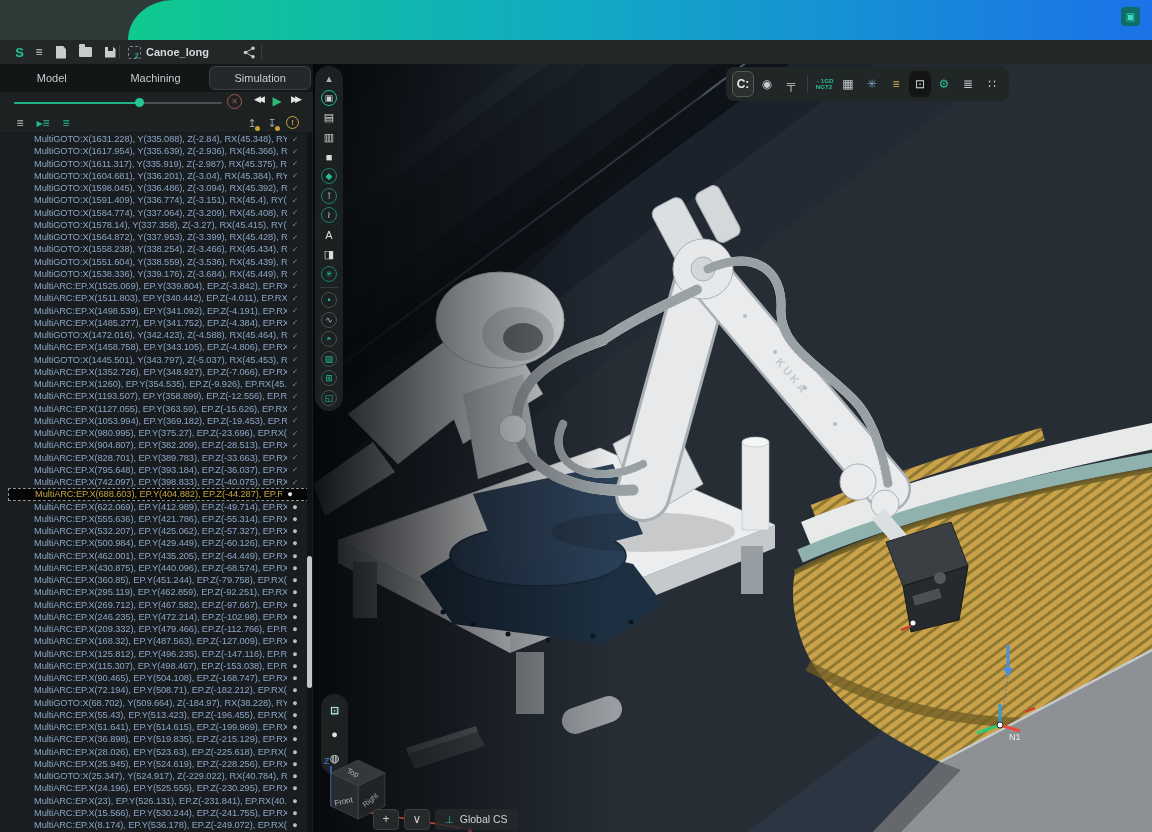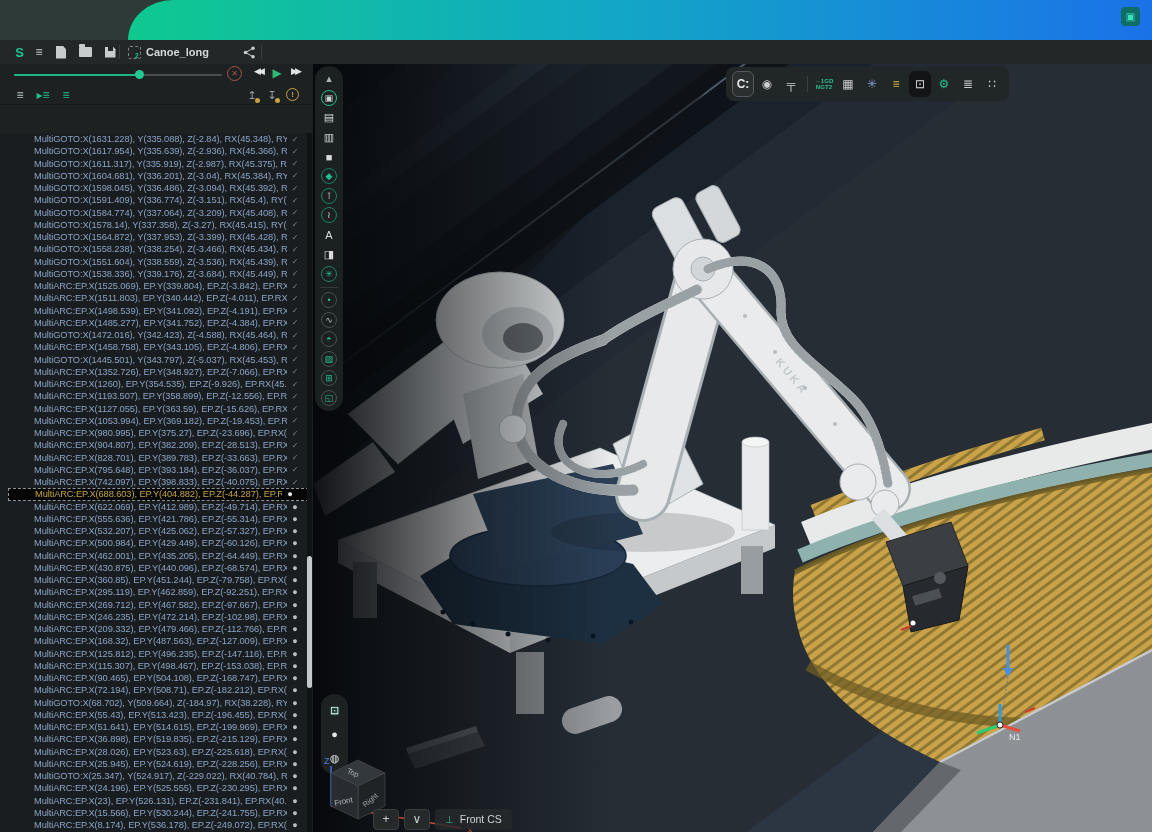--- a/index.html
+++ b/index.html
@@ -142,20 +142,31 @@
         <circle cx="10" cy="10.7" r="1.8" fill="#c8cccc"></circle>
         <path d="M2.5 6.5 L10 2.3 M2.5 6.5 L10 10.7" stroke="#c8cccc" stroke-width="1"></path>
       </svg>
     </div>
     <div class="tb-abs" style="left:261px;width:1px;">
         <div class="tsep"></div>
       </div>
   </div>
 
   <div class="panel">
+    <div class="tabbar">
+        <div class="tab">
+          <span>Model</span>
+        </div>
+        <div class="tab">
+          <span>Machining</span>
+        </div>
+        <div class="tab active">
+          <span>Simulation</span>
+        </div>
+      </div>
 
     <div class="transport">
       <div class="slider">
         <div class="track"></div>
         <div class="fill" style="width:60%;"></div>
         <div class="thumb" style="left:60%;"></div>
       </div>
       <div class="pbtn stop">
           <span>✕</span>
         </div>
@@ -689,17 +700,17 @@
 
     <div class="vp-bottombar">
       <div class="bb-btn">
           <span>+</span>
         </div>
       <div class="bb-btn">
           <span>∨</span>
         </div>
       <div class="cs-pill">
         <span class="csic">⊥</span>
-        <span>Front CS</span>
+        <span>Global CS</span>
       </div>
     </div>
   </div>
 </div>
 
 </body></html>

